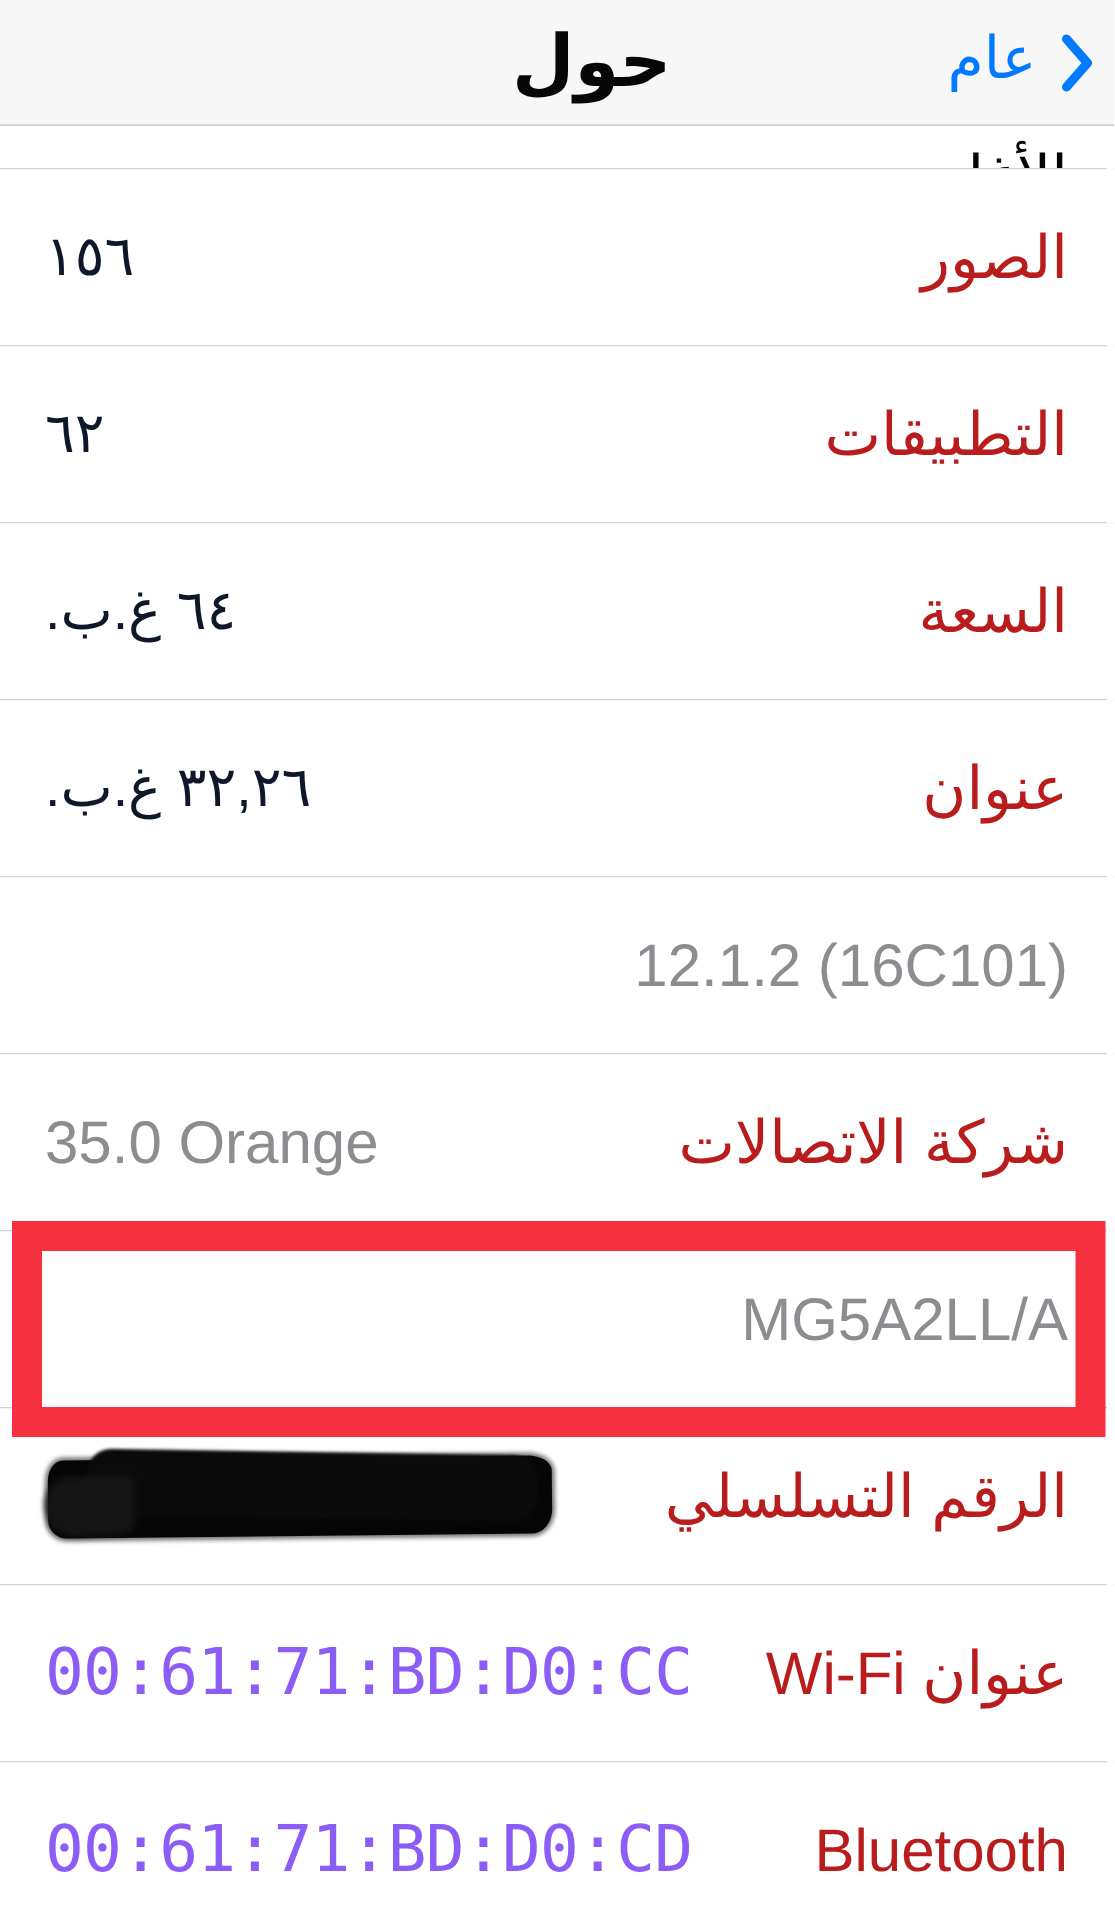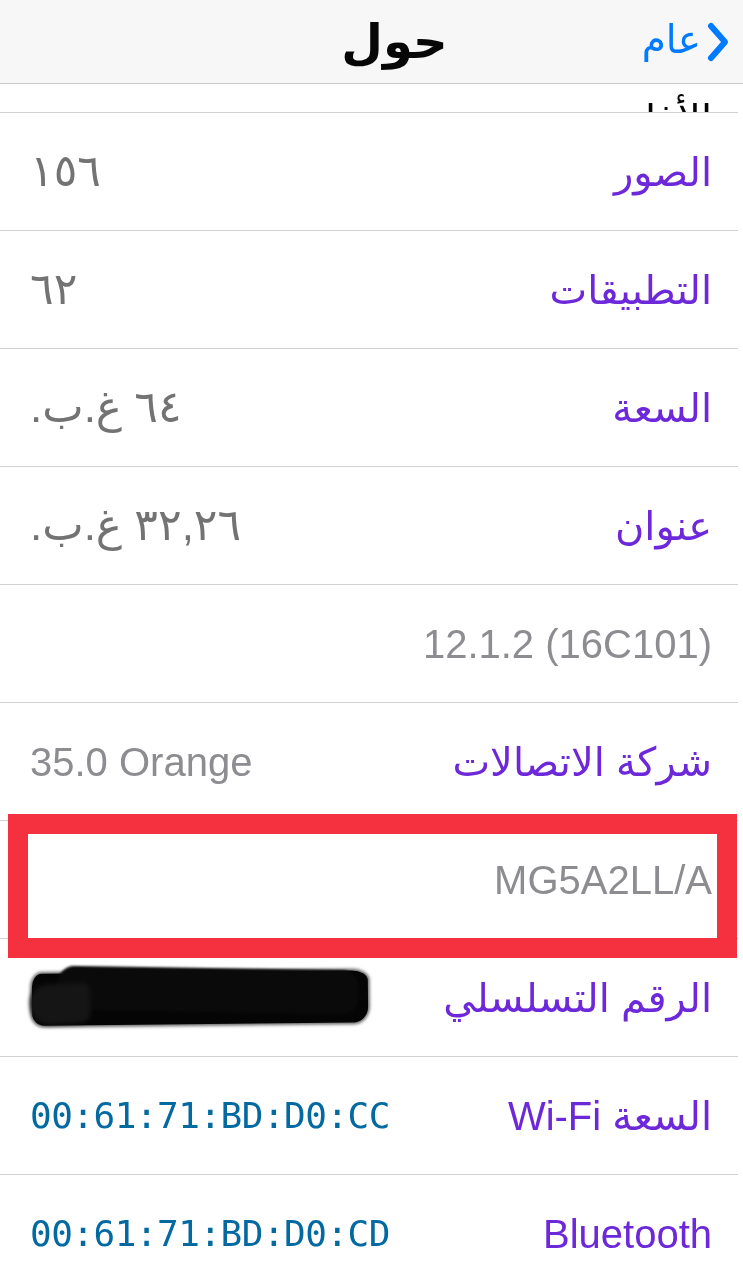--- a/index.html
+++ b/index.html
@@ -48,21 +48,21 @@
     letter-spacing: 0px;
     padding-left: 19px;
   }
   .back-btn {
     position: absolute;
     top: 0;
     right: 12px;
     height: 83px;
     display: flex;
     align-items: center;
-    gap: 4px;
+    gap: 14px;
     flex-direction: row;
     padding-left: 8px;
     cursor: pointer;
   }
   .back-label {
     font-size: 39px;
     color: #007aff;
     line-height: 1;
     padding-bottom: 4px;
   }
@@ -106,42 +106,42 @@
     content: "";
     position: absolute;
     right: 0;
     top: 0;
     width: 5px;
     height: 1px;
     background: #ffffff;
   }
   .label {
     font-size: 40px;
-    color: #6d28d9;
+    color: #b91c1c;
     white-space: nowrap;
     line-height: 1.15;
     text-align: right;
     direction: rtl;
   }
   .value {
-    font-size: 44px;
-    color: #737373;
+    font-size: 37px;
+    color: #0f172a;
     white-space: nowrap;
     line-height: 1.15;
     direction: rtl;
   }
   .value.ltr {
     direction: ltr;
     unicode-bidi: isolate;
   }
   .value.mono {
     font-family: "DejaVu Sans Mono", "Liberation Mono", monospace;
-    font-size: 36px;
+    font-size: 43px;
     letter-spacing: -0.5px;
-    color: #0369a1;
+    color: #8b5cf6;
     text-align: center;
   }
   .value.latin {
     font-family: "Liberation Sans", sans-serif;
     font-size: 40px;
     color: #8c8c91;
   }
   .clipped-ghost {
     font-size: 40px;
     color: #050505;
@@ -272,21 +272,21 @@
       <div class="label">الرقم التسلسلي</div>
       <div class="redaction">
         <span class="blob"></span>
         <span class="blob2"></span>
         <span class="blob3"></span>
       </div>
     </div>
     <div class="sep inset"></div>
 
     <div class="row std">
-      <div class="label">السعة Wi-Fi</div>
+      <div class="label">عنوان Wi-Fi</div>
       <div class="value ltr mono">00:61:71:BD:D0:CC</div>
     </div>
     <div class="sep inset"></div>
 
     <div class="row std">
       <div class="label">Bluetooth</div>
       <div class="value ltr mono">00:61:71:BD:D0:CD</div>
     </div>
 
   </div>

